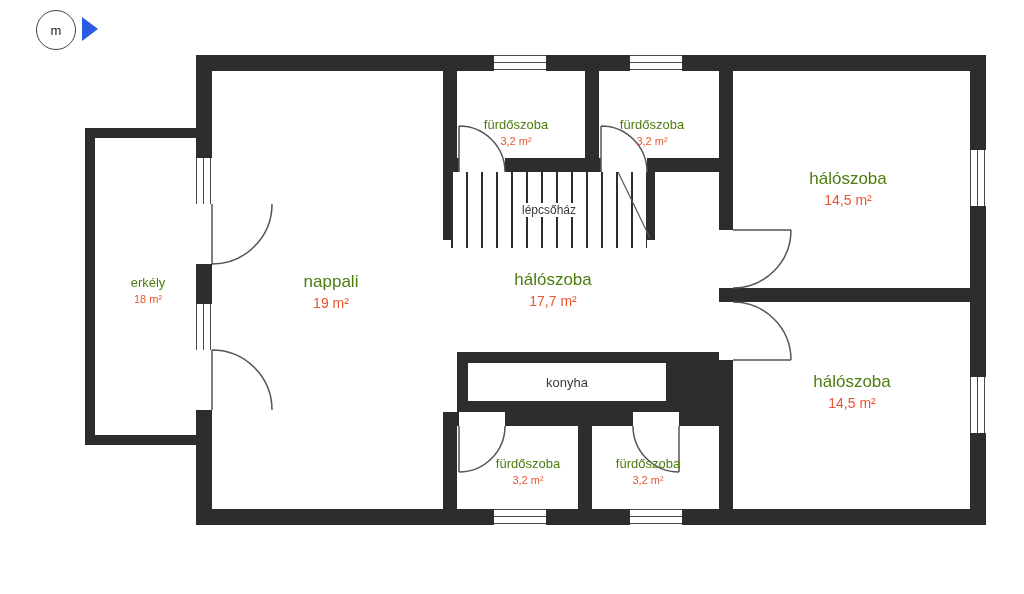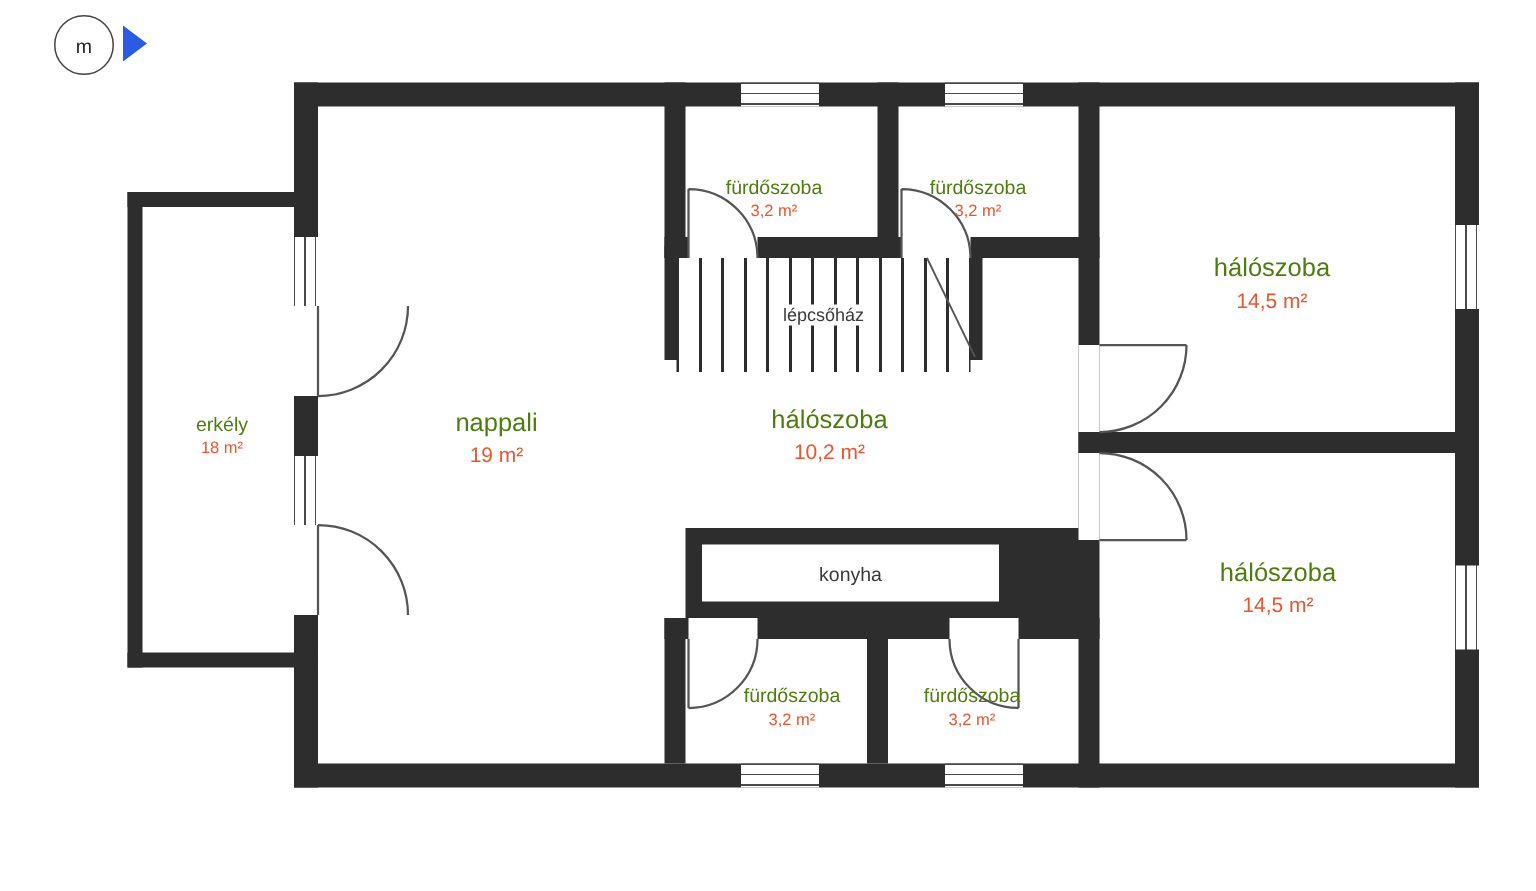--- a/index.html
+++ b/index.html
@@ -111,21 +111,21 @@
     <span class="room-area">3,2 m²</span>
   </div>
 
   <div class="room-label sm" style="left:652px;top:117px;">
     <span class="room-name">fürdőszoba</span>
     <span class="room-area">3,2 m²</span>
   </div>
 
   <div class="room-label" style="left:553px;top:270px;">
     <span class="room-name">hálószoba</span>
-    <span class="room-area">10,2 m²</span>
+    <span class="room-area">17,7 m²</span>
   </div>
 
   <div class="room-label" style="left:848px;top:169px;">
     <span class="room-name">hálószoba</span>
     <span class="room-area">14,5 m²</span>
   </div>
 
   <div class="room-label" style="left:852px;top:372px;">
     <span class="room-name">hálószoba</span>
     <span class="room-area">14,5 m²</span>

